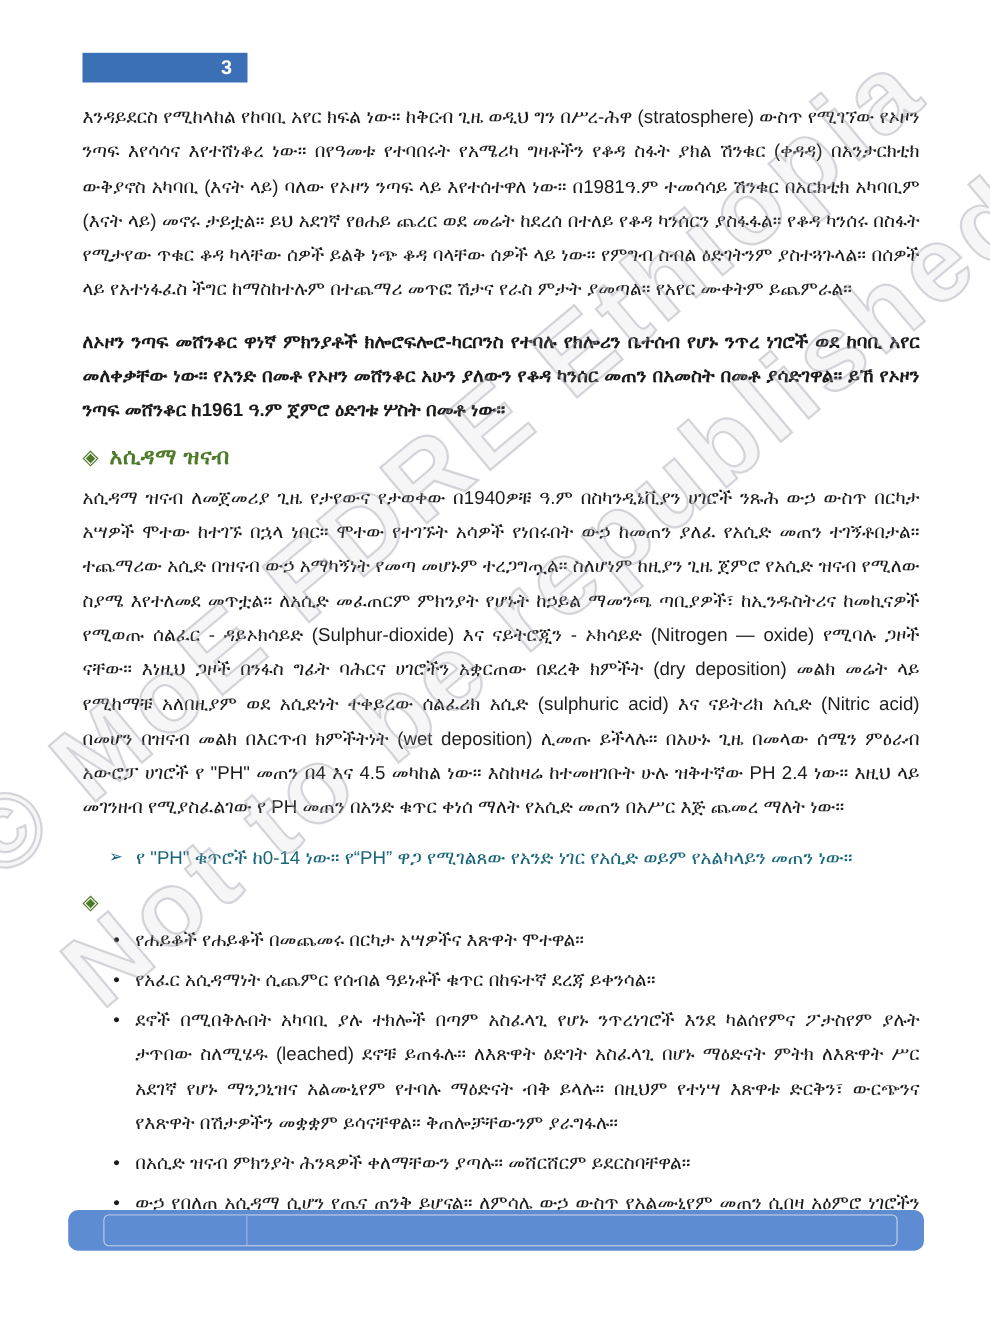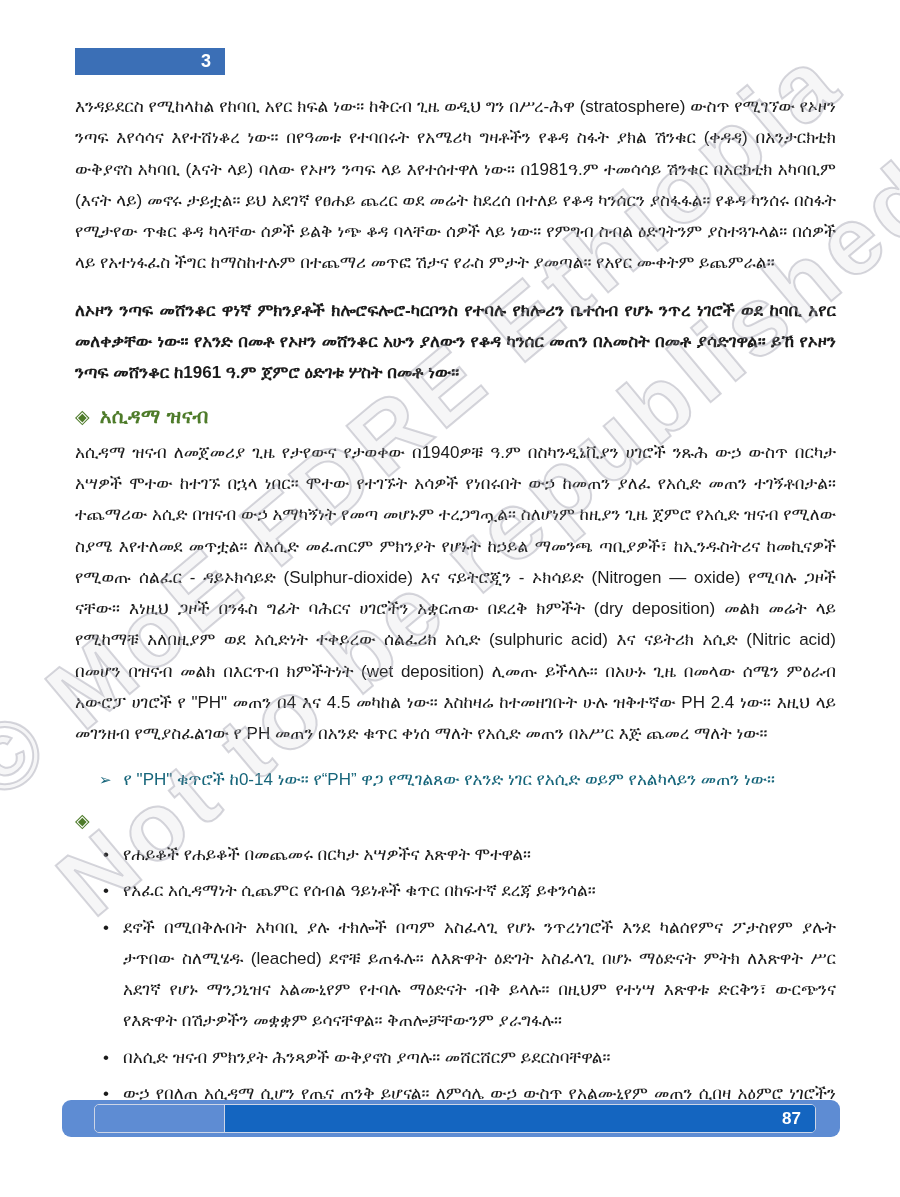--- a/index.html
+++ b/index.html
@@ -209,32 +209,29 @@
       <div class="bullet-item">
         <span class="bullet-dot">•</span>
         <span class="bullet-text">የአፈር አሲዳማነት ሲጨምር የሰብል ዓይነቶች ቁጥር በከፍተኛ ደረጃ ይቀንሳል።</span>
       </div>
       <div class="bullet-item">
         <span class="bullet-dot">•</span>
         <span class="bullet-text">ደኖች በሚበቅሉበት አካባቢ ያሉ ተክሎች በጣም አስፈላጊ የሆኑ ንጥረነገሮች እንደ ካልሰየምና ፖታስየም ያሉት ታጥበው ስለሚሄዱ (leached) ደኖቹ ይጠፋሉ። ለእጽዋት ዕድገት አስፈላጊ በሆኑ ማዕድናት ምትክ ለእጽዋት ሥር አደገኛ የሆኑ ማንጋኒዝና አልሙኒየም የተባሉ ማዕድናት ብቅ ይላሉ። በዚህም የተነሣ እጽዋቱ ድርቅን፣ ውርጭንና የእጽዋት በሽታዎችን መቋቋም ይሳናቸዋል። ቅጠሎቻቸውንም ያራግፋሉ።</span>
       </div>
       <div class="bullet-item">
         <span class="bullet-dot">•</span>
-        <span class="bullet-text">በአሲድ ዝናብ ምክንያት ሕንጻዎች ውቅያኖስ ያጣሉ። መሸርሸርም ይደርስባቸዋል።</span>
+        <span class="bullet-text">በአሲድ ዝናብ ምክንያት ሕንጻዎች ቀለማቸውን ያጣሉ። መሸርሸርም ይደርስባቸዋል።</span>
       </div>
       <div class="bullet-item">
         <span class="bullet-dot">•</span>
         <span class="bullet-text">ውኃ የበለጠ አሲዳማ ሲሆን  የጤና ጠንቅ ይሆናል። ለምሳሌ ውኃ ውስጥ የአልሙኒየም መጠን ሲበዛ አዕምሮ ነገሮችን እንዳያስታውስ /እንዲረሣ / ለሚያደርግ በሽታ (Alzheimer's disease) ያጋልጣል።</span>
       </div>
     </div>
 
   </div>
 
   <div class="footer-bar">
     <div class="footer-inner">
       <div class="footer-seg-light"></div>
-      <div class="footer-seg-dark">
-        <span class="page-number">87</span>
-      </div>
     </div>
   </div>
 
 </div>
 
 </body></html>

